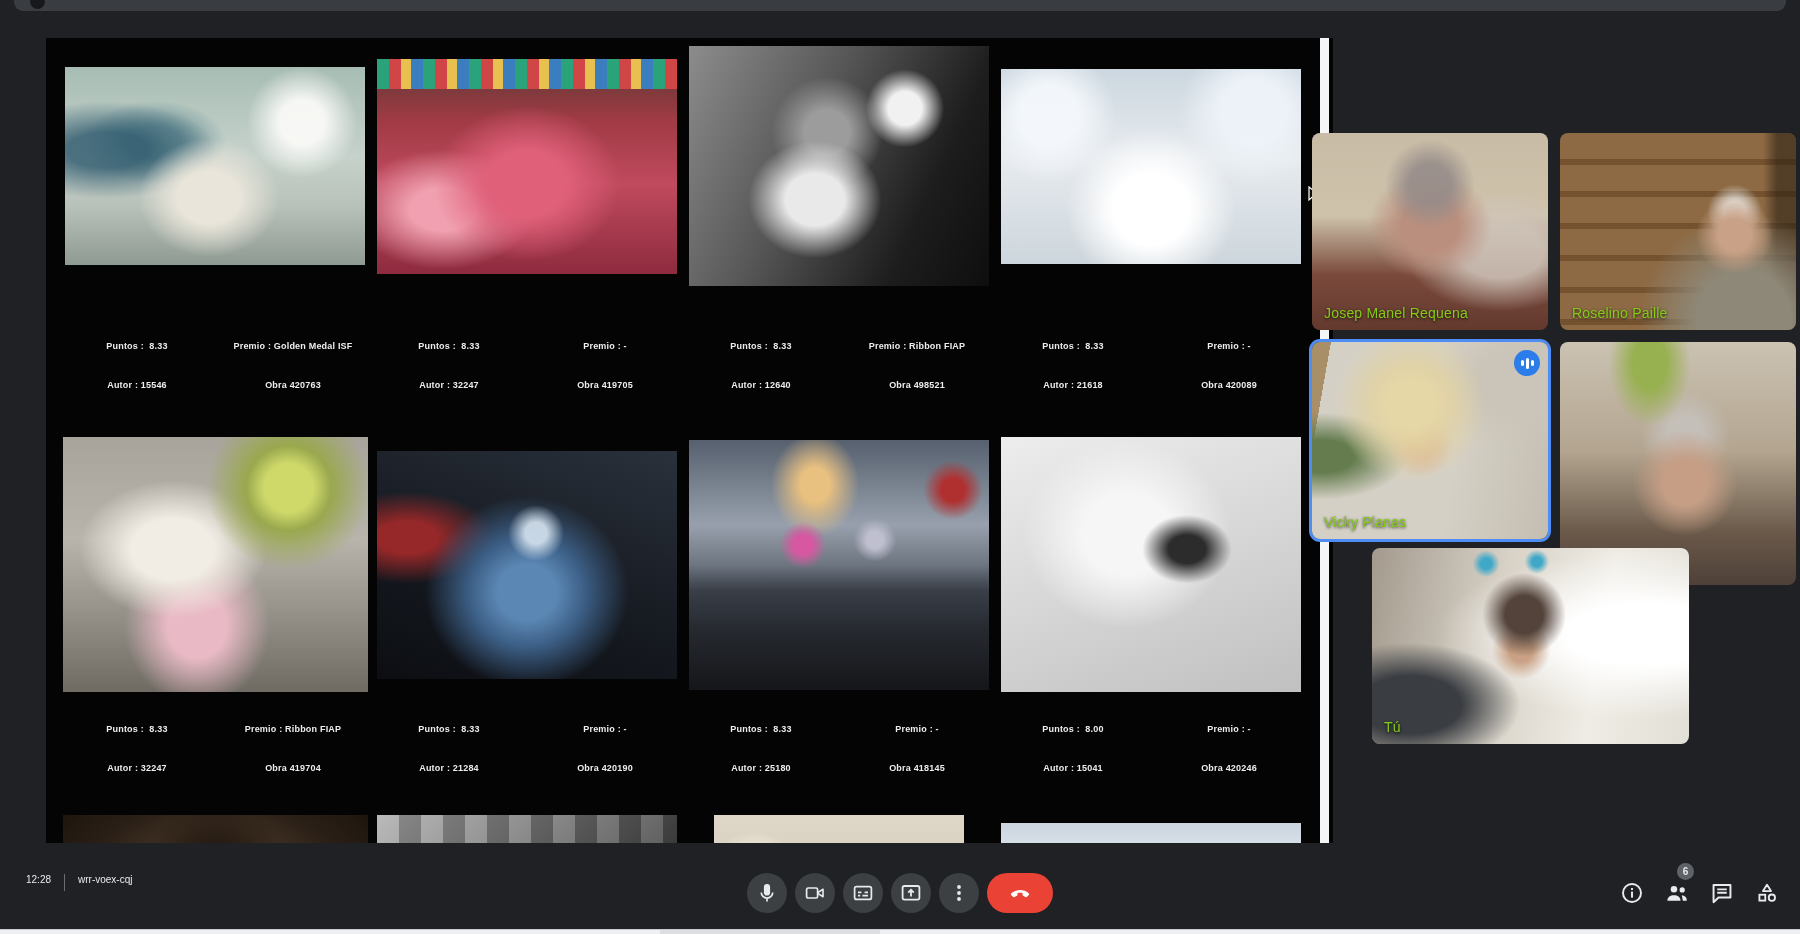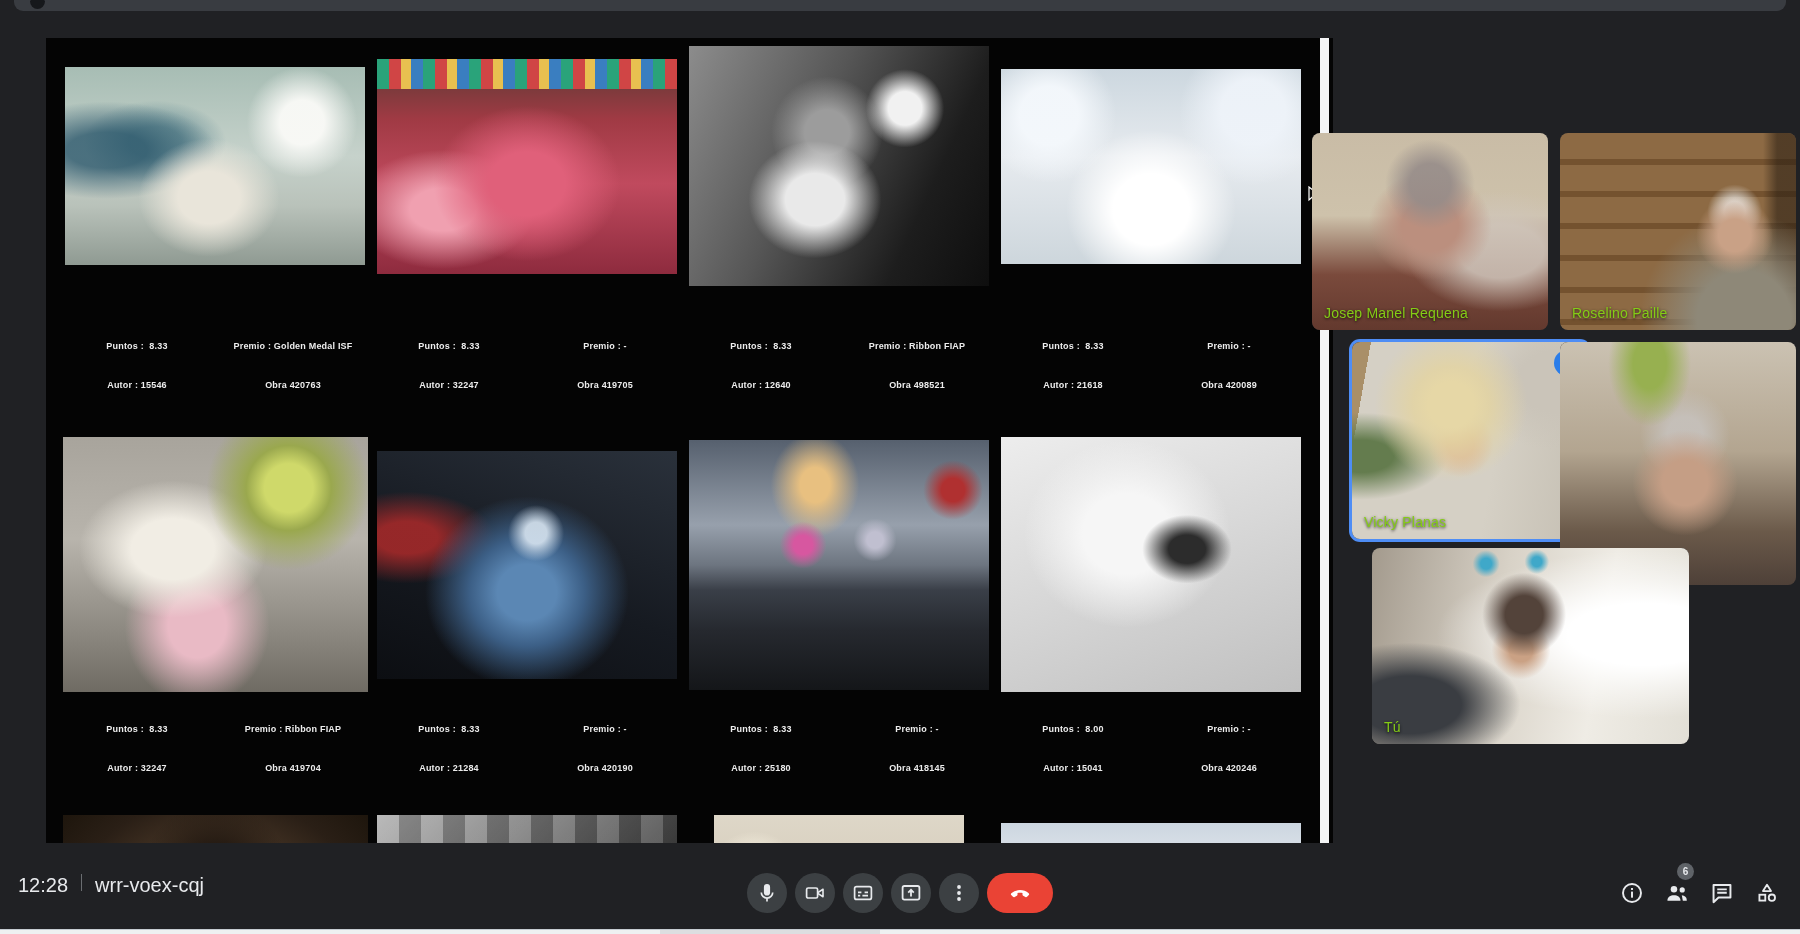--- a/index.html
+++ b/index.html
@@ -93,21 +93,21 @@
   
   .sbar{position:absolute;top:0;right:4px;width:9px;height:805px;background:#f4f5f6;}
   .sthumb{position:absolute;left:1px;top:139px;width:7px;height:151px;background:#8e9297;border-radius:4px;}
   .cursor{position:absolute;left:1262px;top:148px;}
 
   
   .panel{position:absolute;left:1312px;top:133px;width:484px;height:612px;}
   .tile{position:absolute;border-radius:8px;overflow:hidden;background:#28292c;}
   .tile.pos1{left:0;top:0;width:236px;height:197px;}
   .tile.pos2{left:248px;top:0;width:236px;height:197px;}
-  .tile.pos3{left:0;top:209px;width:236px;height:197px;margin-left:40px;}
+  .tile.pos3{left:0;top:209px;width:236px;height:197px;}
   .tile.pos4{left:248px;top:209px;width:236px;height:243px;}
   .tile.pos5{left:60px;top:415px;width:317px;height:196px;}
   .tile.active{box-shadow:0 0 0 3px #4e8df5;}
   .tvid{position:absolute;inset:0;}
   .vid1 .tvid{background:
     radial-gradient(circle at 50% 26%, rgba(150,140,137,.9) 0 11%, transparent 24%),
     radial-gradient(ellipse at 50% 47%, #bb8f7e 0 17%, transparent 37%),
     radial-gradient(ellipse at 80% 60%, rgba(208,198,188,.85) 0 16%, transparent 36%),
     linear-gradient(180deg,#c9bca6 0%,#cec2ab 42%,#7a4a3c 72%,#63392e 100%);}
   .vid2 .tvid{background:
@@ -135,21 +135,21 @@
     radial-gradient(circle at 52% 7%, #3fa8c9 0 2%, transparent 5%),
     radial-gradient(ellipse at 86% 44%, #ffffff 0 20%, rgba(255,255,255,.55) 34%, transparent 54%),
     linear-gradient(100deg,#a39a8d 0%,#d8d2c7 40%,#efece5 70%,#e2dfd6 100%);}
   .pname{position:absolute;left:12px;bottom:9px;color:#84cc16;font-size:14px;font-weight:500;letter-spacing:.2px;text-shadow:0 1px 3px rgba(0,0,0,.85);}
   .speak{position:absolute;top:8px;right:8px;width:26px;height:26px;border-radius:50%;background:#2b7de9;display:flex;align-items:center;justify-content:center;gap:2px;}
   .speak span{width:3px;border-radius:2px;background:#fff;}
   .speak span:nth-child(1){height:6px;}.speak span:nth-child(2){height:11px;}.speak span:nth-child(3){height:6px;}
 
   
   .bbar{position:absolute;left:0;top:843px;width:1800px;height:86px;}
-  .bb-left{position:absolute;left:18px;top:31px;display:flex;align-items:flex-start;color:#e8eaed;font-size:20px;font-weight:500;}
+  .bb-left{position:absolute;left:26px;top:31px;display:flex;align-items:flex-start;color:#e8eaed;font-size:10px;font-weight:500;}
   .bb-div{width:1px;height:17px;background:#6a6d71;margin:0 13px;}
   .bb-center{position:absolute;left:50%;top:30px;transform:translateX(-50%);display:flex;align-items:center;gap:8px;}
   .cbtn{width:40px;height:40px;border-radius:50%;background:#3c4043;border:none;display:flex;align-items:center;justify-content:center;cursor:pointer;padding:0;}
   .cbtn.hang{width:66px;border-radius:20px;background:#ea4335;}
   .bb-right{position:absolute;right:13px;top:30px;display:flex;align-items:center;gap:5px;}
   .rbtn{position:relative;width:40px;height:40px;border:none;background:transparent;display:flex;align-items:center;justify-content:center;cursor:pointer;padding:0;}
   .badge{position:absolute;top:-10px;right:3px;width:17px;height:17px;border-radius:50%;background:#5f6368;color:#e8eaed;font-size:10px;font-weight:700;display:flex;align-items:center;justify-content:center;}
 
   
   .edge{position:absolute;left:0;top:929px;width:1800px;height:5px;background:#eef0f1;border-top:1px solid #c6ccd2;}

